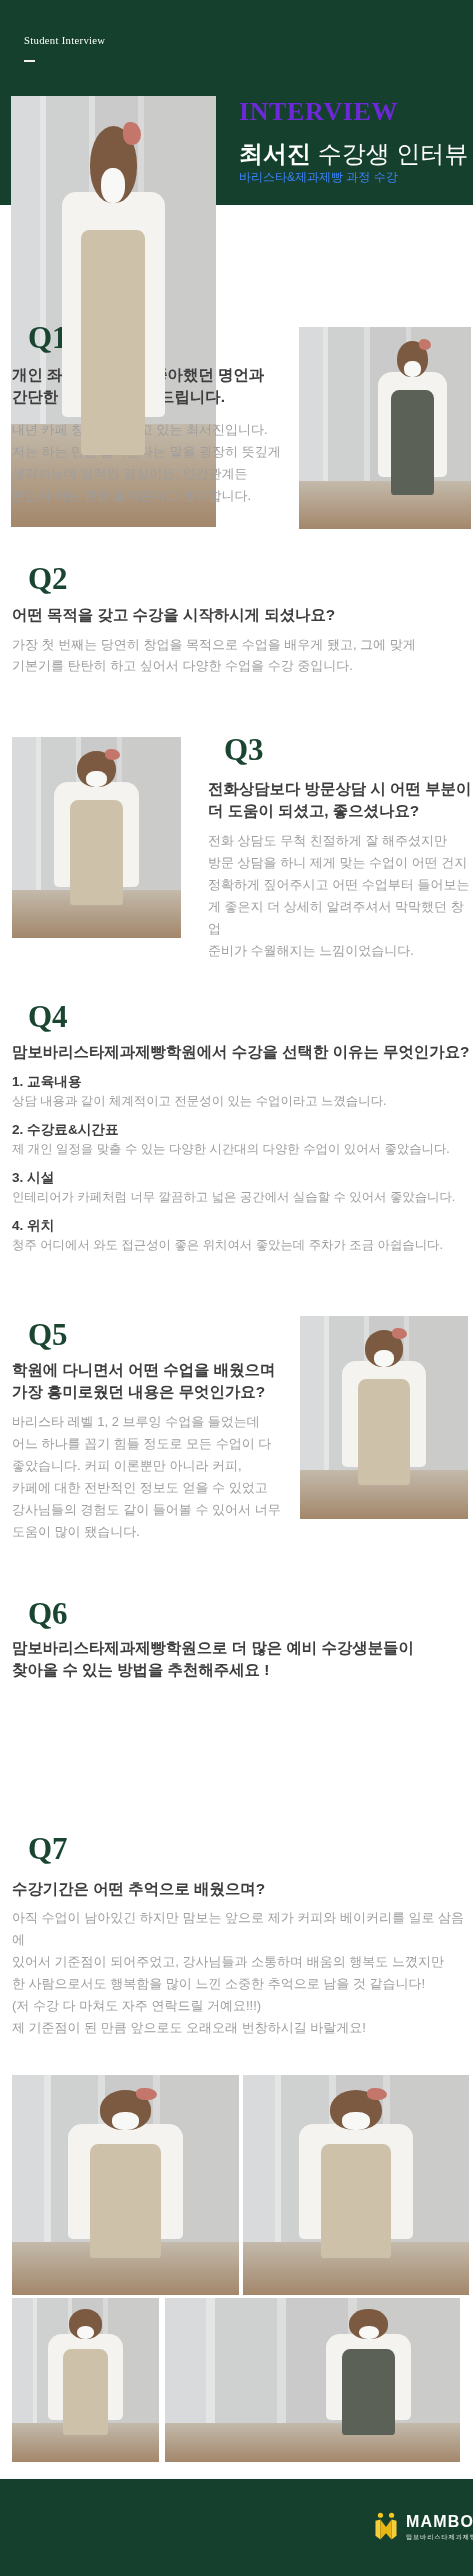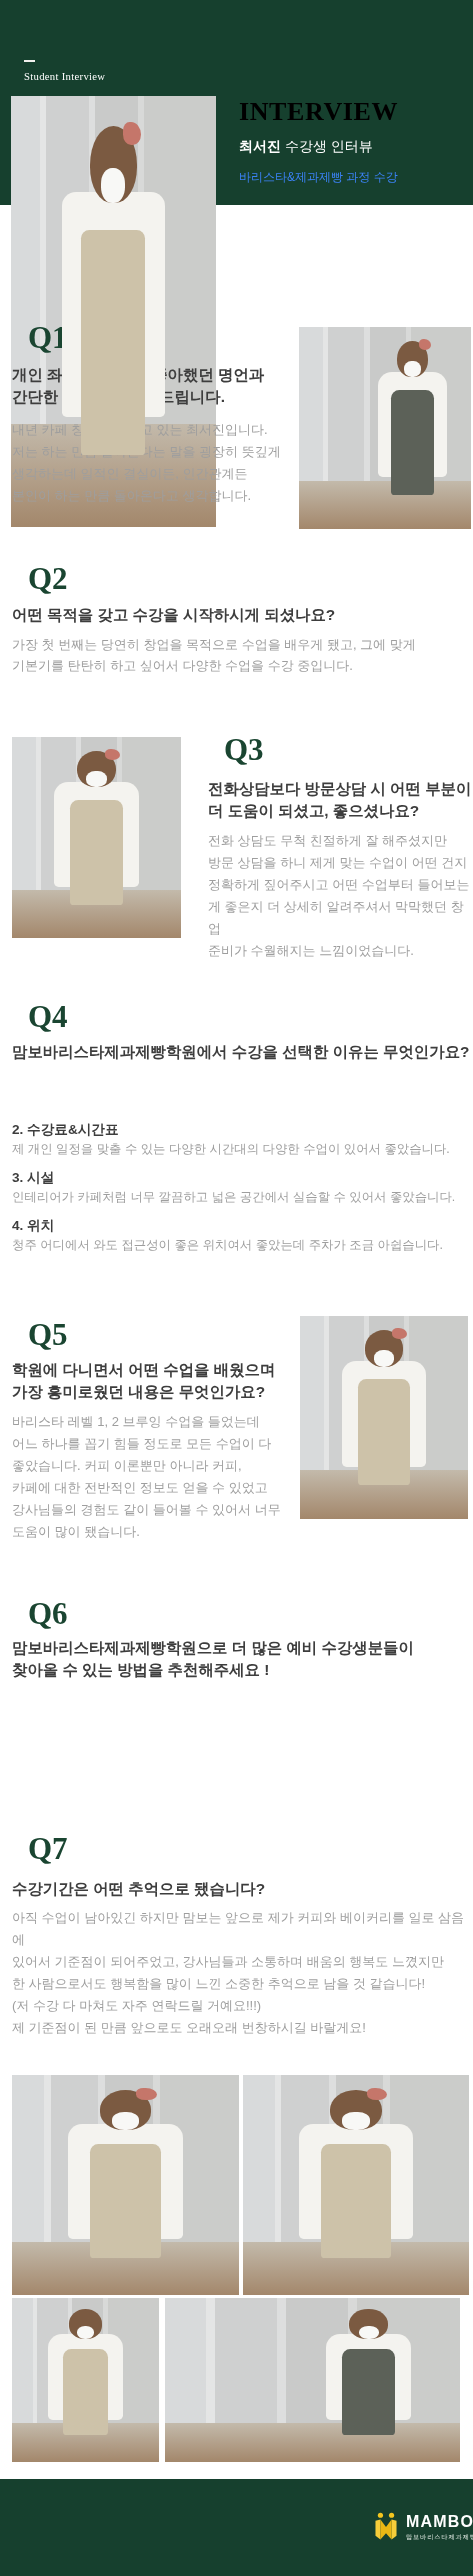--- a/index.html
+++ b/index.html
@@ -3,24 +3,24 @@
 <meta charset="utf-8">
 <style>
   html,body{margin:0;padding:0;background:#ffffff;}
   #page{position:relative;width:474px;height:2576px;background:#ffffff;overflow:hidden;
         font-family:"Liberation Sans",sans-serif;}
   .abs{position:absolute;}
   .prelines{white-space:pre-line;}
 
   
   .band{background:#16402e;}
-  .eyebrow{color:#ffffff;font-family:"Liberation Serif","DejaVu Serif",serif;font-size:10.7px;letter-spacing:0.3px;margin-top:36px;}
+  .eyebrow{color:#ffffff;font-family:"Liberation Serif","DejaVu Serif",serif;font-size:10.7px;letter-spacing:0.3px;}
   .eyebrow-dash{width:10.7px;height:2.4px;background:#f2f1ee;}
-  .hero-title{color:#000000;font-family:"Liberation Serif","DejaVu Serif",serif;font-weight:bold;font-size:26px;letter-spacing:0.6px;}
-  .headline{color:#ffffff;font-size:14px;font-weight:400;}
+  .hero-title{color:#6d28d9;font-family:"Liberation Serif","DejaVu Serif",serif;font-weight:bold;font-size:26px;letter-spacing:0.6px;}
+  .headline{color:#ffffff;font-size:24px;font-weight:400;}
   .headline b{font-weight:bold;}
   .subtitle{color:#3b82f6;font-size:12px;}
 
   
   .qnum{font-family:"Liberation Serif","DejaVu Serif",serif;font-weight:bold;font-size:31px;color:#1a4531;line-height:1;padding-left:16px;}
   .qheading{font-size:15.4px;line-height:22px;font-weight:bold;color:#3d3d3d;}
   .qbody{font-size:13px;line-height:22px;color:#9e9e9e;}
   .qitem-title{font-size:13.6px;line-height:14px;font-weight:bold;color:#3d3d3d;}
   .qitem-body{margin-top:5.3px;font-size:12.4px;line-height:15.4px;color:#9e9e9e;}
 
@@ -102,20 +102,24 @@
   <div class="abs qbody prelines" style="left:208px;top:830px">전화 상담도 무척 친절하게 잘 해주셨지만
 방문 상담을 하니 제게 맞는 수업이 어떤 건지
 정확하게 짚어주시고 어떤 수업부터 들어보는
 게 좋은지 더 상세히 알려주셔서 막막했던 창업
 준비가 수월해지는 느낌이었습니다.</div>
   <div class="abs qheading prelines" style="left:208px;top:778px">전화상담보다 방문상담 시 어떤 부분이
 더 도움이 되셨고, 좋으셨나요?</div>
 
   <div class="abs qnum" style="left:12px;top:1001px">Q4</div>
   <div class="abs qheading" style="left:12px;top:1041px">맘보바리스타제과제빵학원에서 수강을 선택한 이유는 무엇인가요?</div>
+  <div class="abs" style="left:12px;top:1075px;width:450px">
+    <div class="qitem-title">1. 교육내용</div>
+    <div class="qitem-body">상담 내용과 같이 체계적이고 전문성이 있는 수업이라고 느꼈습니다.</div>
+  </div>
   <div class="abs" style="left:12px;top:1123px;width:450px">
     <div class="qitem-title">2. 수강료&amp;시간표</div>
     <div class="qitem-body">제 개인 일정을 맞출 수 있는 다양한 시간대의 다양한 수업이 있어서 좋았습니다.</div>
   </div>
   <div class="abs" style="left:12px;top:1171px;width:450px">
     <div class="qitem-title">3. 시설</div>
     <div class="qitem-body">인테리어가 카페처럼 너무 깔끔하고 넓은 공간에서 실습할 수 있어서 좋았습니다.</div>
   </div>
   <div class="abs" style="left:12px;top:1219px;width:450px">
     <div class="qitem-title">4. 위치</div>
@@ -139,21 +143,21 @@
       <div class="fig-bow"></div>
       <div class="fig-mask"></div>
     </div>
   </div>
 
   <div class="abs qnum" style="left:12px;top:1598px">Q6</div>
   <div class="abs qheading prelines" style="left:12px;top:1637px">맘보바리스타제과제빵학원으로 더 많은 예비 수강생분들이
 찾아올 수 있는 방법을 추천해주세요 !</div>
 
   <div class="abs qnum" style="left:12px;top:1833px">Q7</div>
-  <div class="abs qheading" style="left:12px;top:1878px">수강기간은 어떤 추억으로 됐습니다?</div>
+  <div class="abs qheading" style="left:12px;top:1878px">수강기간은 어떤 추억으로 배웠으며?</div>
   <div class="abs qbody prelines" style="left:12px;top:1907px">아직 수업이 남아있긴 하지만 맘보는 앞으로 제가 커피와 베이커리를 일로 삼음에
 있어서 기준점이 되어주었고, 강사님들과 소통하며 배움의 행복도 느꼈지만
 한 사람으로서도 행복함을 많이 느낀 소중한 추억으로 남을 것 같습니다!
 (저 수강 다 마쳐도 자주 연락드릴 거예요!!!)
 제 기준점이 된 만큼 앞으로도 오래오래 번창하시길 바랄게요!</div>
 
   <div class="photo" style="left:12px;top:2075px;width:227px;height:220px">
     <div class="person">
       <div class="fig-coat"></div>
       <div class="fig-apron"></div>

